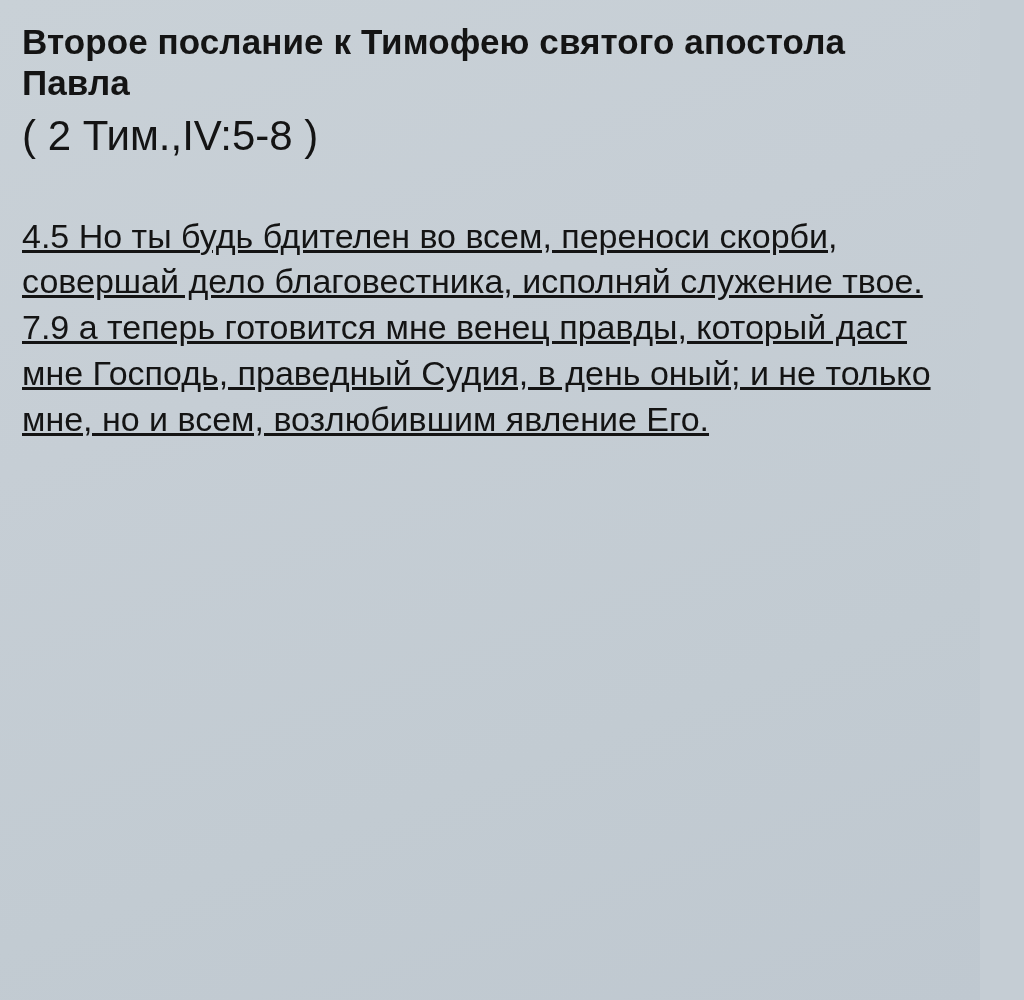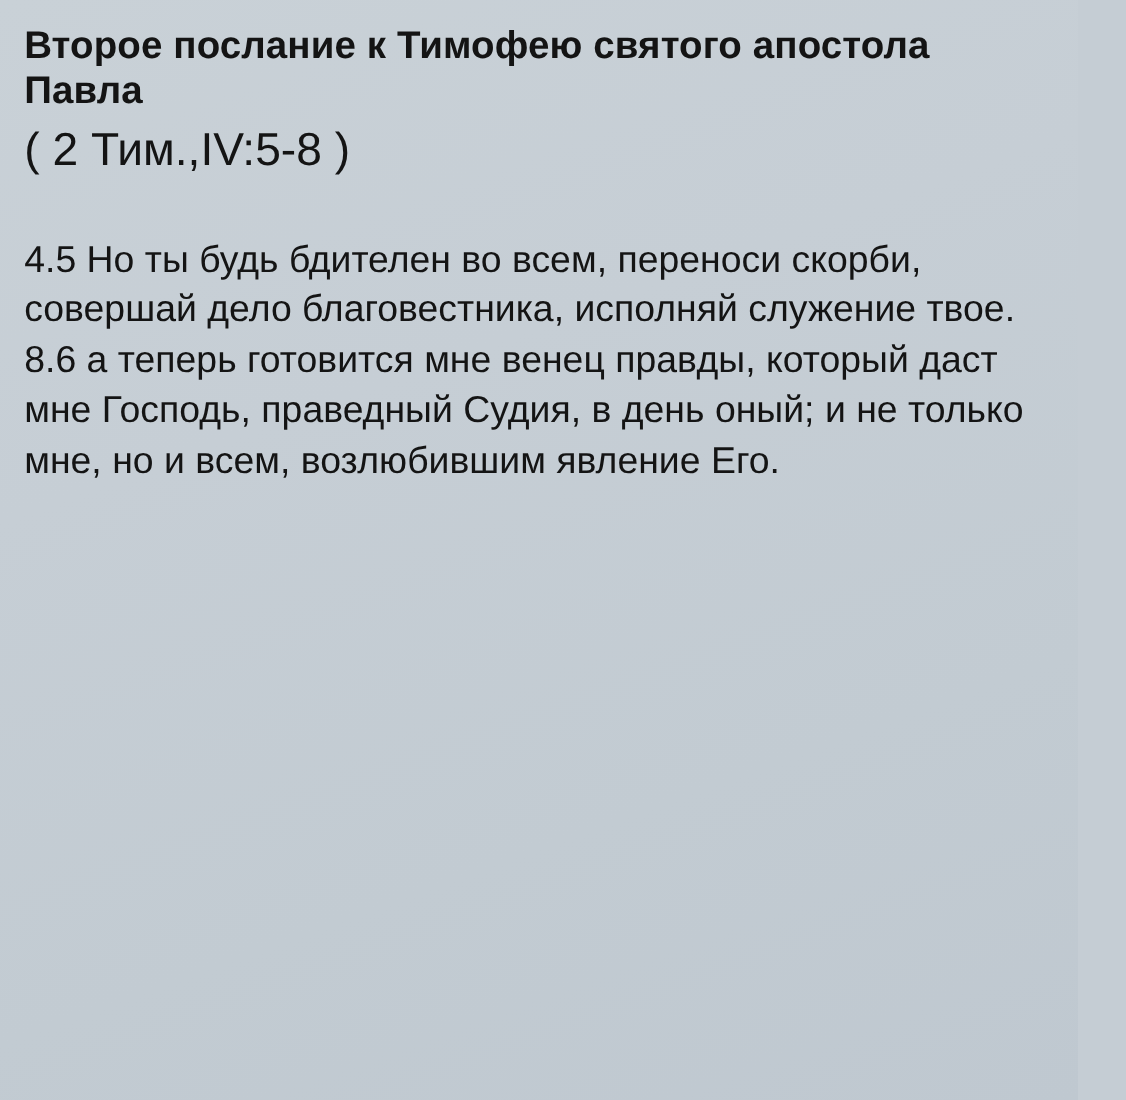--- a/index.html
+++ b/index.html
@@ -40,29 +40,30 @@
   }
   .verses {
     margin-top: 52px;
   }
   .verse {
     font-size: 34px;
     line-height: 1.35;
     color: #141414;
     margin: 0;
     max-width: 960px;
+    text-decoration: underline;
   }
 </style>
 </head>
 <body>
 
 <div class="page">
 
   <h1 class="title">Второе послание к Тимофею святого апостола Павла</h1>
 
   <p class="reference">( 2 Тим.,IV:5-8 )</p>
 
   <div class="verses">
     <p class="verse">4.5 Но ты будь бдителен во всем, переноси скорби, совершай дело благовестника, исполняй служение твое.</p>
-    <p class="verse">8.6 а теперь готовится мне венец правды, который даст мне Господь, праведный Судия, в день оный; и не только мне, но и всем, возлюбившим явление Его.</p>
+    <p class="verse">7.9 а теперь готовится мне венец правды, который даст мне Господь, праведный Судия, в день оный; и не только мне, но и всем, возлюбившим явление Его.</p>
   </div>
 
 </div>
 
 </body></html>

